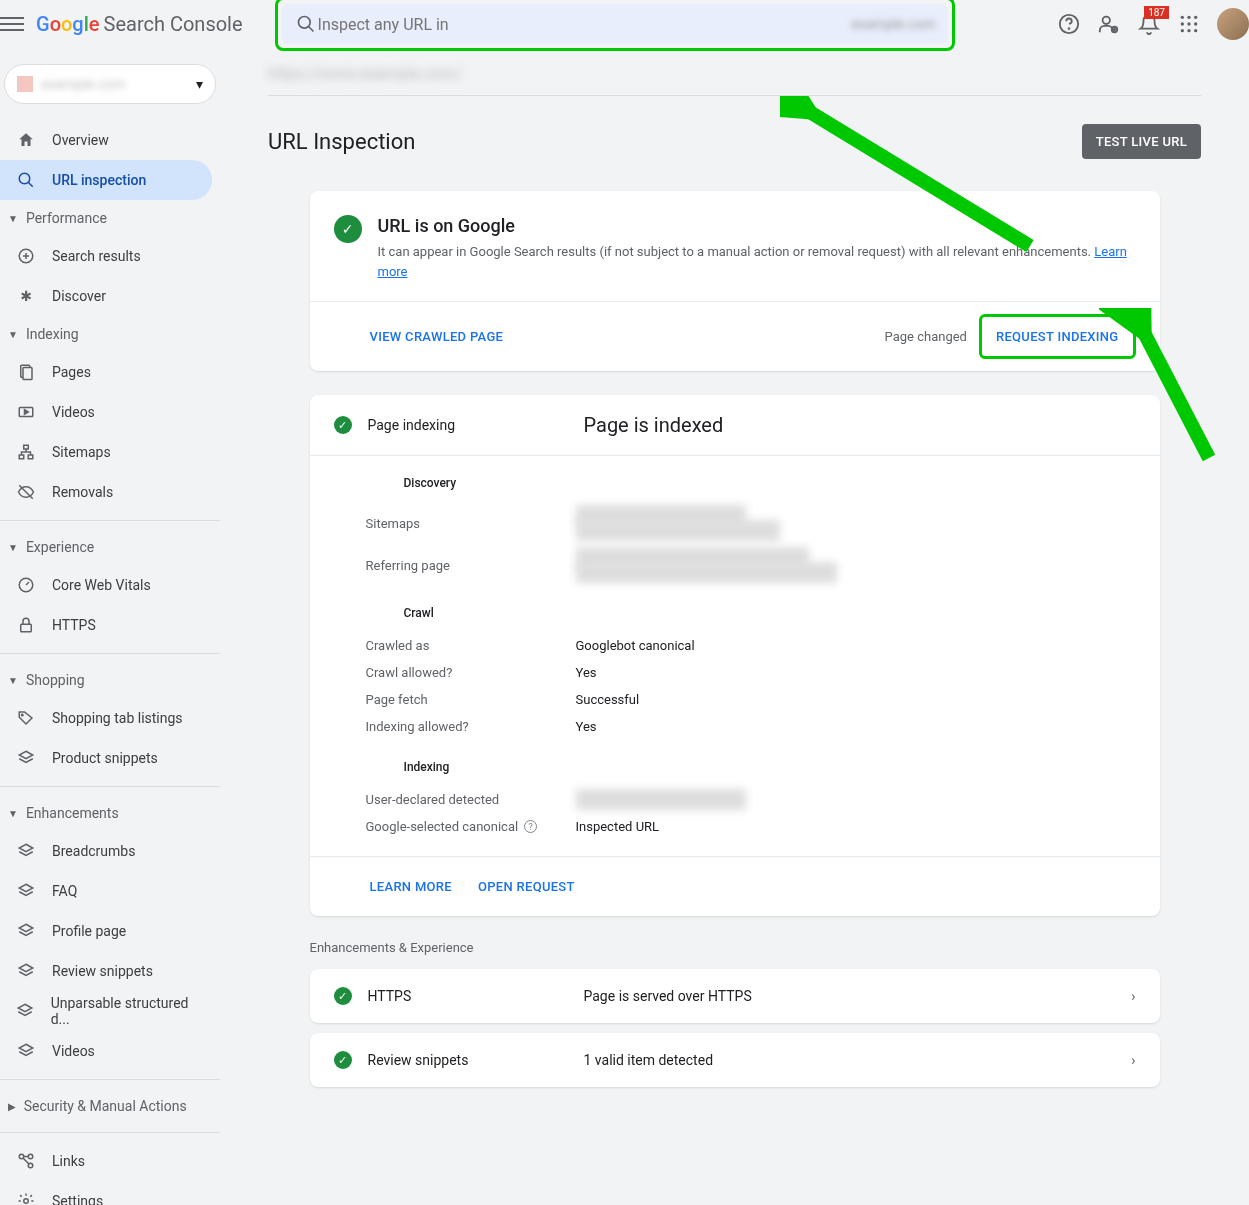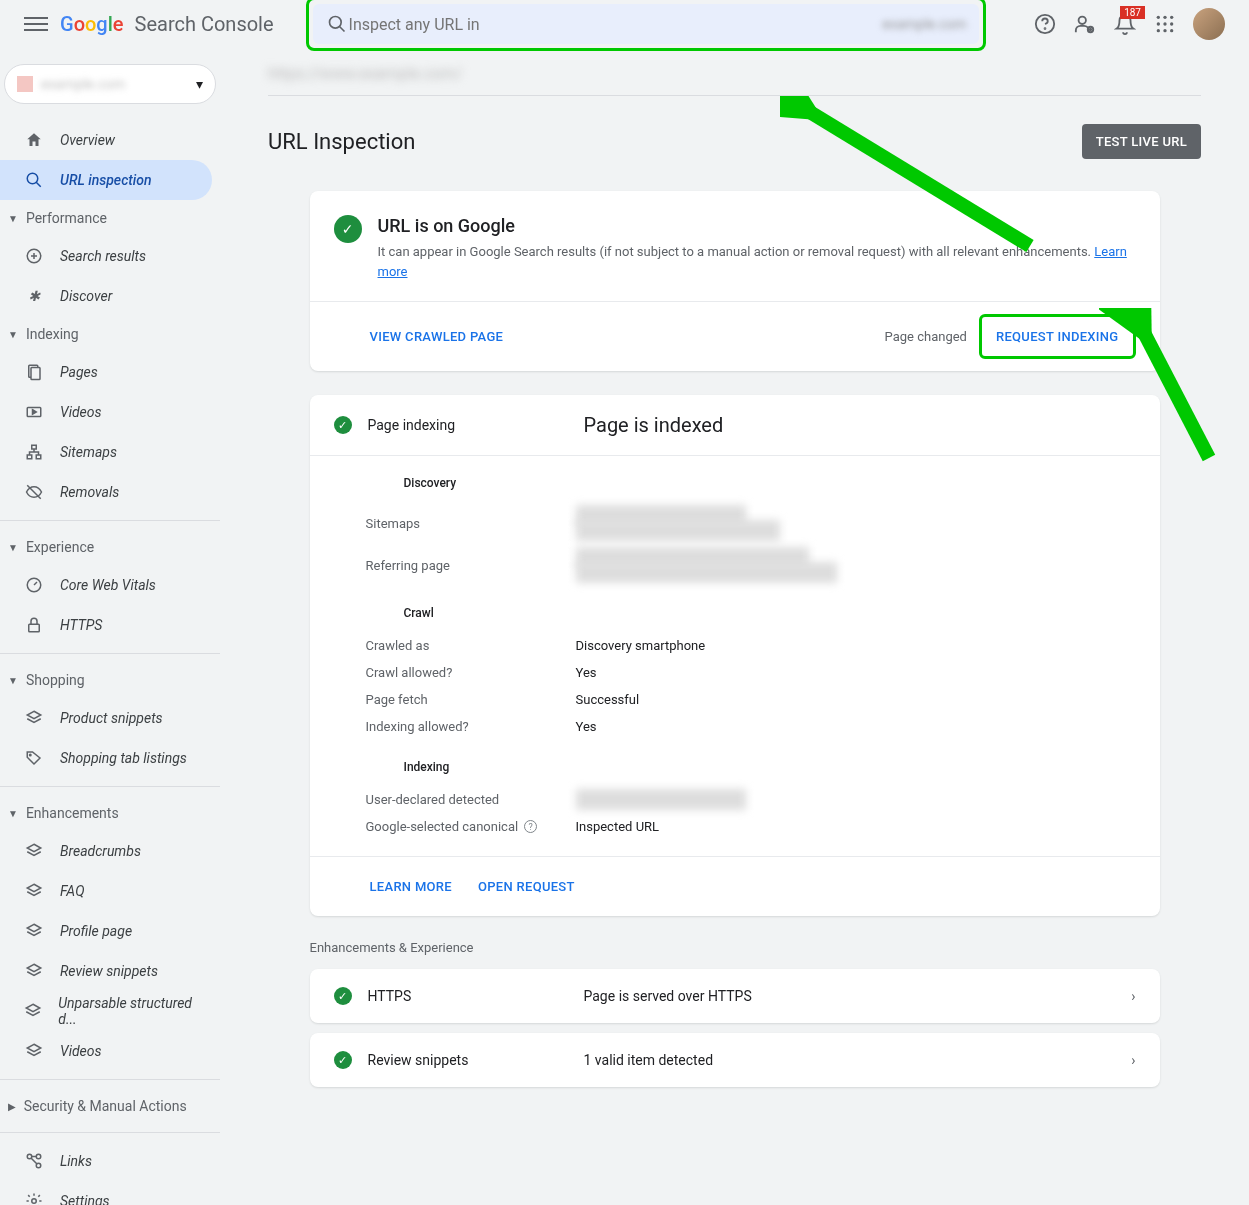--- a/index.html
+++ b/index.html
@@ -1,36 +1,36 @@
 <!DOCTYPE html>
 <html><head>
 <meta charset="utf-8">
 <style>
 * { margin: 0; padding: 0; box-sizing: border-box; font-family: 'Google Sans', Roboto, Arial, sans-serif; }
 body { background: #f1f3f4; color: #202124; font-size: 14px; }
-.header { display: flex; align-items: center; height: 48px; padding: 0 24px; gap: 12px; }
+.header { display: flex; align-items: center; height: 48px; padding: 0 0; gap: 12px; }
 .hamburger { width: 24px; height: 24px; cursor: pointer; display: flex; flex-direction: column; justify-content: center; gap: 4px; }
 .hamburger span { height: 2px; background: #5f6368; }
 .logo { display: flex; align-items: center; gap: 4px; font-size: 20px; }
 .logo-g { font-weight: 500; }
 .g1 { color: #4285F4; } .g2 { color: #EA4335; } .g3 { color: #FBBC05; } .g4 { color: #4285F4; } .g5 { color: #34A853; } .g6 { color: #EA4335; }
-.logo-sc { color: #5f6368; font-weight: 400; margin-left: 7px; }
+.logo-sc { color: #5f6368; font-weight: 400; }
 .search-wrap { flex: 1; max-width: 680px; border: 3px solid #00c800; border-radius: 8px; padding: 4px; margin-left: 20px; }
 .search-bar { background: #e8eefc; border-radius: 6px; display: flex; align-items: center; padding: 0 12px; height: 40px; }
 .search-bar input { border: none; background: transparent; flex: 1; font-size: 16px; color: #8b5cf6; outline: none; }
 .header-icons { display: flex; align-items: center; gap: 16px; margin-left: auto; }
 .hicon { width: 24px; height: 24px; display: flex; align-items: center; justify-content: center; color: #5f6368; cursor: pointer; position: relative; }
 .badge { position: absolute; top: -6px; right: -8px; background: #d93025; color: #fff; font-size: 10px; padding: 1px 4px; border-radius: 0; }
 .avatar { width: 32px; height: 32px; border-radius: 50%; background: linear-gradient(135deg,#c9a27e,#8b6f52); }
 .layout { display: flex; }
 .sidebar { width: 220px; padding-top: 8px; }
 .property-picker { margin: 8px 4px 16px 4px; border: 1px solid #dadce0; border-radius: 20px; height: 40px; display: flex; align-items: center; padding: 0 12px; gap: 8px; cursor: pointer; background: #fff; }
 .prop-swatch { width: 16px; height: 16px; background: #f4c7c3; }
 .prop-name { flex: 1; color: #c0c0c0; font-size: 14px; filter: blur(3px); }
-.nav-item { display: flex; align-items: center; gap: 16px; padding: 0 12px 0 24px; height: 40px; color: #3c4043; cursor: pointer; border-radius: 0 20px 20px 0; margin-right: 8px; font-style: italic; }
+.nav-item { display: flex; align-items: center; gap: 16px; padding: 0 12px 0 16px; height: 40px; color: #3c4043; cursor: pointer; border-radius: 0 20px 20px 0; margin-right: 8px; }
 .nav-item.active { background: #d2e3fc; color: #174ea6; font-weight: 500; }
 .nav-item .nicon { width: 20px; height: 20px; display: flex; align-items: center; justify-content: center; color: #5f6368; }
 .nav-item.active .nicon { color: #174ea6; }
 .nav-section { display: flex; align-items: center; gap: 8px; padding: 10px 8px; font-size: 14px; color: #5f6368; cursor: pointer; }
 .nav-section .tri { font-size: 10px; }
 .nav-divider { height: 1px; background: #dadce0; margin: 8px 0; }
 .main { flex: 1; padding: 16px 48px 48px 48px; position: relative; }
 .url-text { font-size: 16px; color: #bbb; filter: blur(4px); margin-bottom: 12px; }
 .main-divider { height: 1px; background: #dadce0; margin-bottom: 28px; }
 .title-row { display: flex; align-items: center; justify-content: space-between; margin-bottom: 32px; }
@@ -244,34 +244,34 @@
       </div>
     <div class="nav-divider"></div>
 
     <div class="nav-section">
         <span class="tri">▼</span>
         <span>Shopping</span>
       </div>
     <div class="nav-item">
         <span class="nicon">
           <svg width="18" height="18" viewBox="0 0 24 24" fill="none" stroke="#5f6368" stroke-width="2">
-            <path d="M12 3l9 5-9 5-9-5z"></path>
-            <path d="M3 13l9 5 9-5"></path>
-          </svg>
-        </span>
-        <span>Product snippets</span>
-      </div>
-    <div class="nav-item">
-        <span class="nicon">
-          <svg width="18" height="18" viewBox="0 0 24 24" fill="none" stroke="#5f6368" stroke-width="2">
             <path d="M20 12l-8 8-9-9V4h7z"></path>
             <circle cx="7" cy="8" r="1"></circle>
           </svg>
         </span>
         <span>Shopping tab listings</span>
+      </div>
+    <div class="nav-item">
+        <span class="nicon">
+          <svg width="18" height="18" viewBox="0 0 24 24" fill="none" stroke="#5f6368" stroke-width="2">
+            <path d="M12 3l9 5-9 5-9-5z"></path>
+            <path d="M3 13l9 5 9-5"></path>
+          </svg>
+        </span>
+        <span>Product snippets</span>
       </div>
     <div class="nav-divider"></div>
 
     <div class="nav-section">
         <span class="tri">▼</span>
         <span>Enhancements</span>
       </div>
     <div class="nav-item">
         <span class="nicon">
           <svg width="18" height="18" viewBox="0 0 24 24" fill="none" stroke="#5f6368" stroke-width="2">
@@ -409,21 +409,21 @@
             <div class="drow-value"><span class="blur-val">redacted</span><br><span class="blur-val">redacted value</span></div>
           </div>
         <div class="drow">
             <div class="drow-label">Referring page</div>
             <div class="drow-value"><span class="blur-val">redacted value here</span><br><span class="blur-val">redacted value here long</span></div>
           </div>
 
         <div class="dsection-title">Crawl</div>
         <div class="drow">
             <div class="drow-label">Crawled as</div>
-            <div class="drow-value">Discovery smartphone</div>
+            <div class="drow-value">Googlebot canonical</div>
           </div>
         <div class="drow">
             <div class="drow-label">Crawl allowed?</div>
             <div class="drow-value">Yes</div>
           </div>
         <div class="drow">
             <div class="drow-label">Page fetch</div>
             <div class="drow-value">Successful</div>
           </div>
         <div class="drow">

